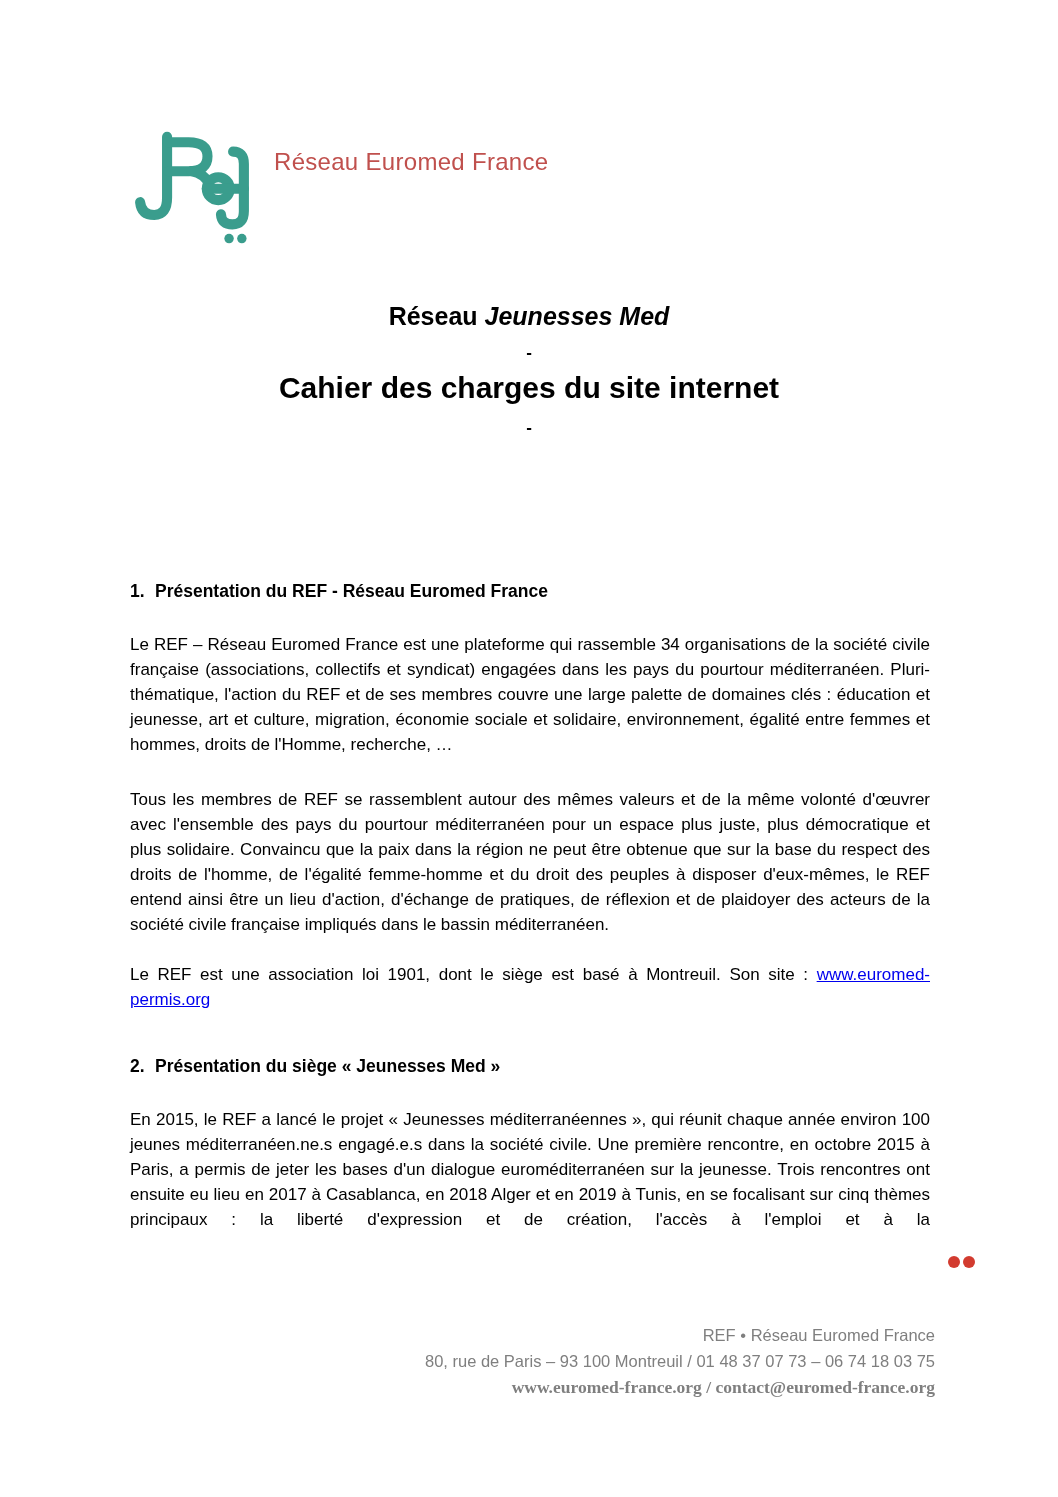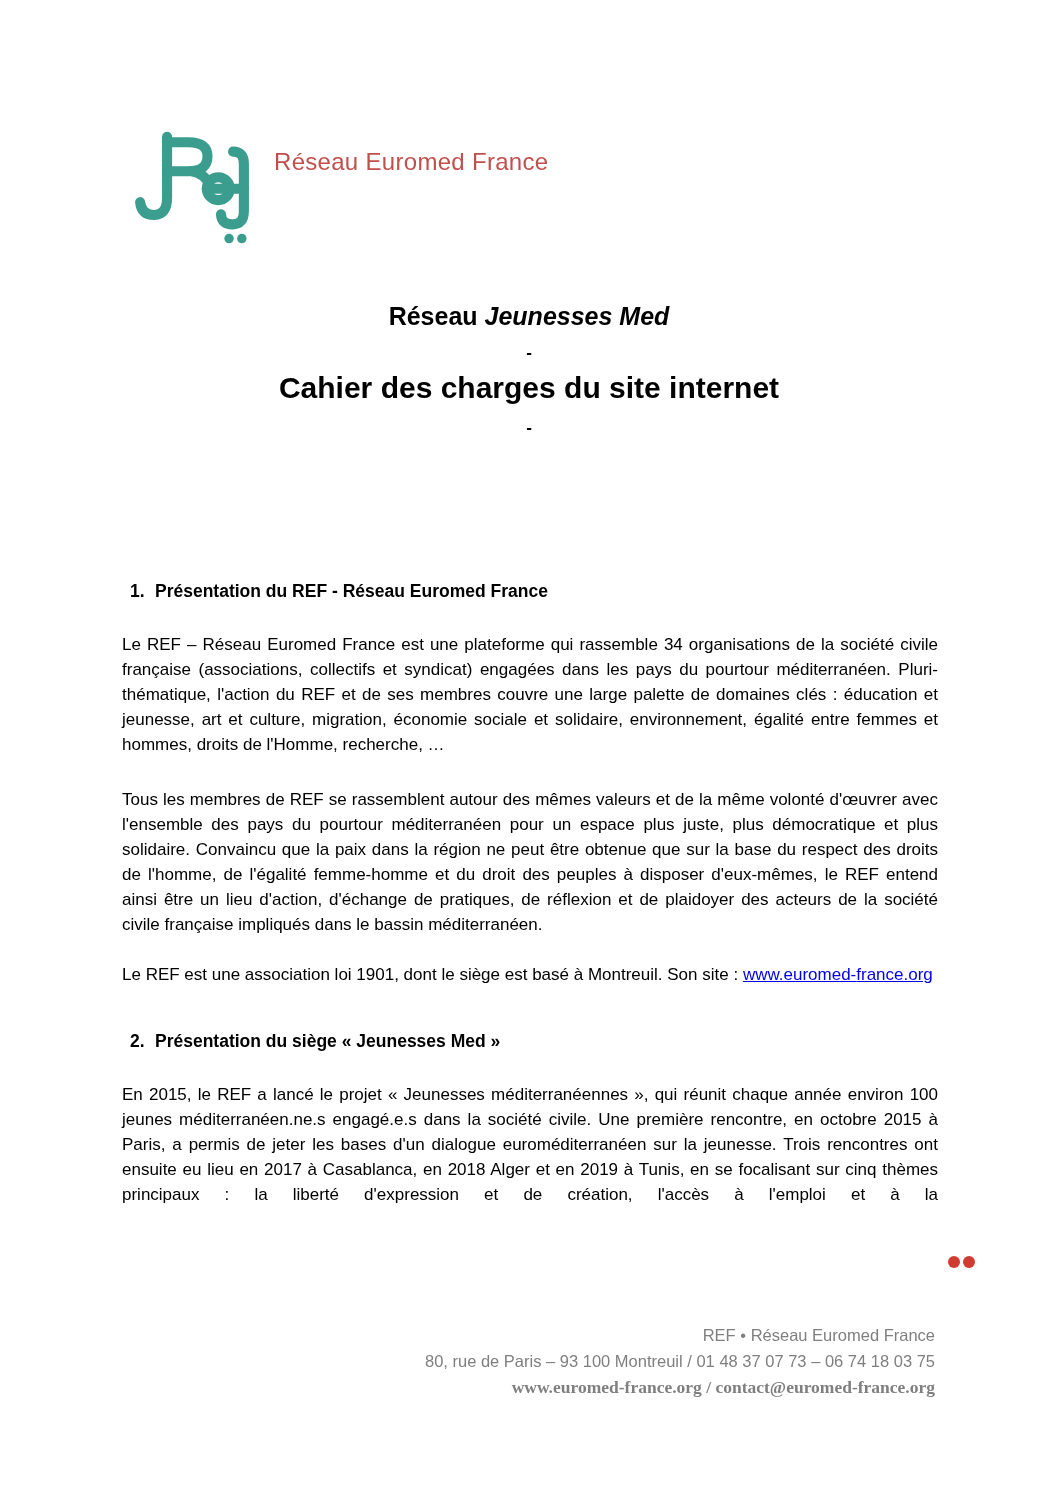--- a/index.html
+++ b/index.html
@@ -31,21 +31,21 @@
   .sep { font-weight: bold; font-size: 17px; line-height: 17px; margin-top: 16px; }
   .doc-title { font-size: 30px; font-weight: bold; line-height: 38px; margin: 8px 0 0 0; }
   .sep2 { margin-top: 12px; }
   .doc-date { font-size: 18px; font-weight: bold; font-style: italic; margin-top: 9px; }
 
   
   .content { position: absolute; top: 580px; left: 122px; width: 816px; font-size: 17px; line-height: 25px; }
   .sec-heading { display: flex; font-size: 17.5px; font-weight: bold; margin: 0 0 30px 8px; line-height: 22px; }
   .sec-heading .num { min-width: 25px; }
   .sec-heading.second { margin-top: 43px; }
-  .content p { margin: 0; text-align: justify; }
+  .content p { margin: 8px; text-align: justify; }
   .p-spacer-lg { margin-bottom: 30px !important; }
   .p-spacer-md { margin-bottom: 25px !important; }
   .cut { text-align-last: justify; }
   a.site-link { color: #0000ee; text-decoration: underline; cursor: pointer; }
 
   
   .dots { position: absolute; left: 948px; top: 1256px; display: flex; gap: 3px; }
   .dot { width: 12px; height: 12px; border-radius: 50%; background: #d23b2f; }
 
   
@@ -100,21 +100,21 @@
 
     <h2 class="sec-heading">
       <span class="num">1.</span>
       <span>Présentation du REF - Réseau Euromed France</span>
     </h2>
 
     <p class="p-spacer-lg">Le REF – Réseau Euromed France est une plateforme qui rassemble 34 organisations de la société civile française (associations, collectifs et syndicat) engagées dans les pays du pourtour méditerranéen. Pluri-thématique, l'action du REF et de ses membres couvre une large palette de domaines clés : éducation et jeunesse, art et culture, migration, économie sociale et solidaire, environnement, égalité entre femmes et hommes, droits de l'Homme, recherche, …</p>
 
     <p class="p-spacer-md">Tous les membres de REF se rassemblent autour des mêmes valeurs et de la même volonté d'œuvrer avec l'ensemble des pays du pourtour méditerranéen pour un espace plus juste, plus démocratique et plus solidaire. Convaincu que la paix dans la région ne peut être obtenue que sur la base du respect des droits de l'homme, de l'égalité femme-homme et du droit des peuples à disposer d'eux-mêmes, le REF entend ainsi être un lieu d'action, d'échange de pratiques, de réflexion et de plaidoyer des acteurs de la société civile française impliqués dans le bassin méditerranéen.</p>
 
-    <p><span>Le REF est une association loi 1901, dont le siège est basé à Montreuil. Son site : </span><a class="site-link"><span>www.euromed-</span><wbr><span>france.org</span></a></p>
+    <p><span>Le REF est une association loi 1901, dont le siège est basé à Montreuil. Son site : </span><a class="site-link"><span>www.euromed-</span><wbr><span>permis.org</span></a></p>
 
     <h2 class="sec-heading second">
       <span class="num">2.</span>
       <span>Présentation du siège « Jeunesses Med »</span>
     </h2>
 
     <p class="cut">En 2015, le REF a lancé le projet « Jeunesses méditerranéennes », qui réunit chaque année environ 100 jeunes méditerranéen.ne.s engagé.e.s dans la société civile. Une première rencontre, en octobre 2015 à Paris, a permis de jeter les bases d'un dialogue euroméditerranéen sur la jeunesse. Trois rencontres ont ensuite eu lieu en 2017 à Casablanca, en 2018 Alger et en 2019 à Tunis, en se focalisant sur cinq thèmes principaux : la liberté d'expression et de création, l'accès à l'emploi et à la</p>
 
   </div>
 

